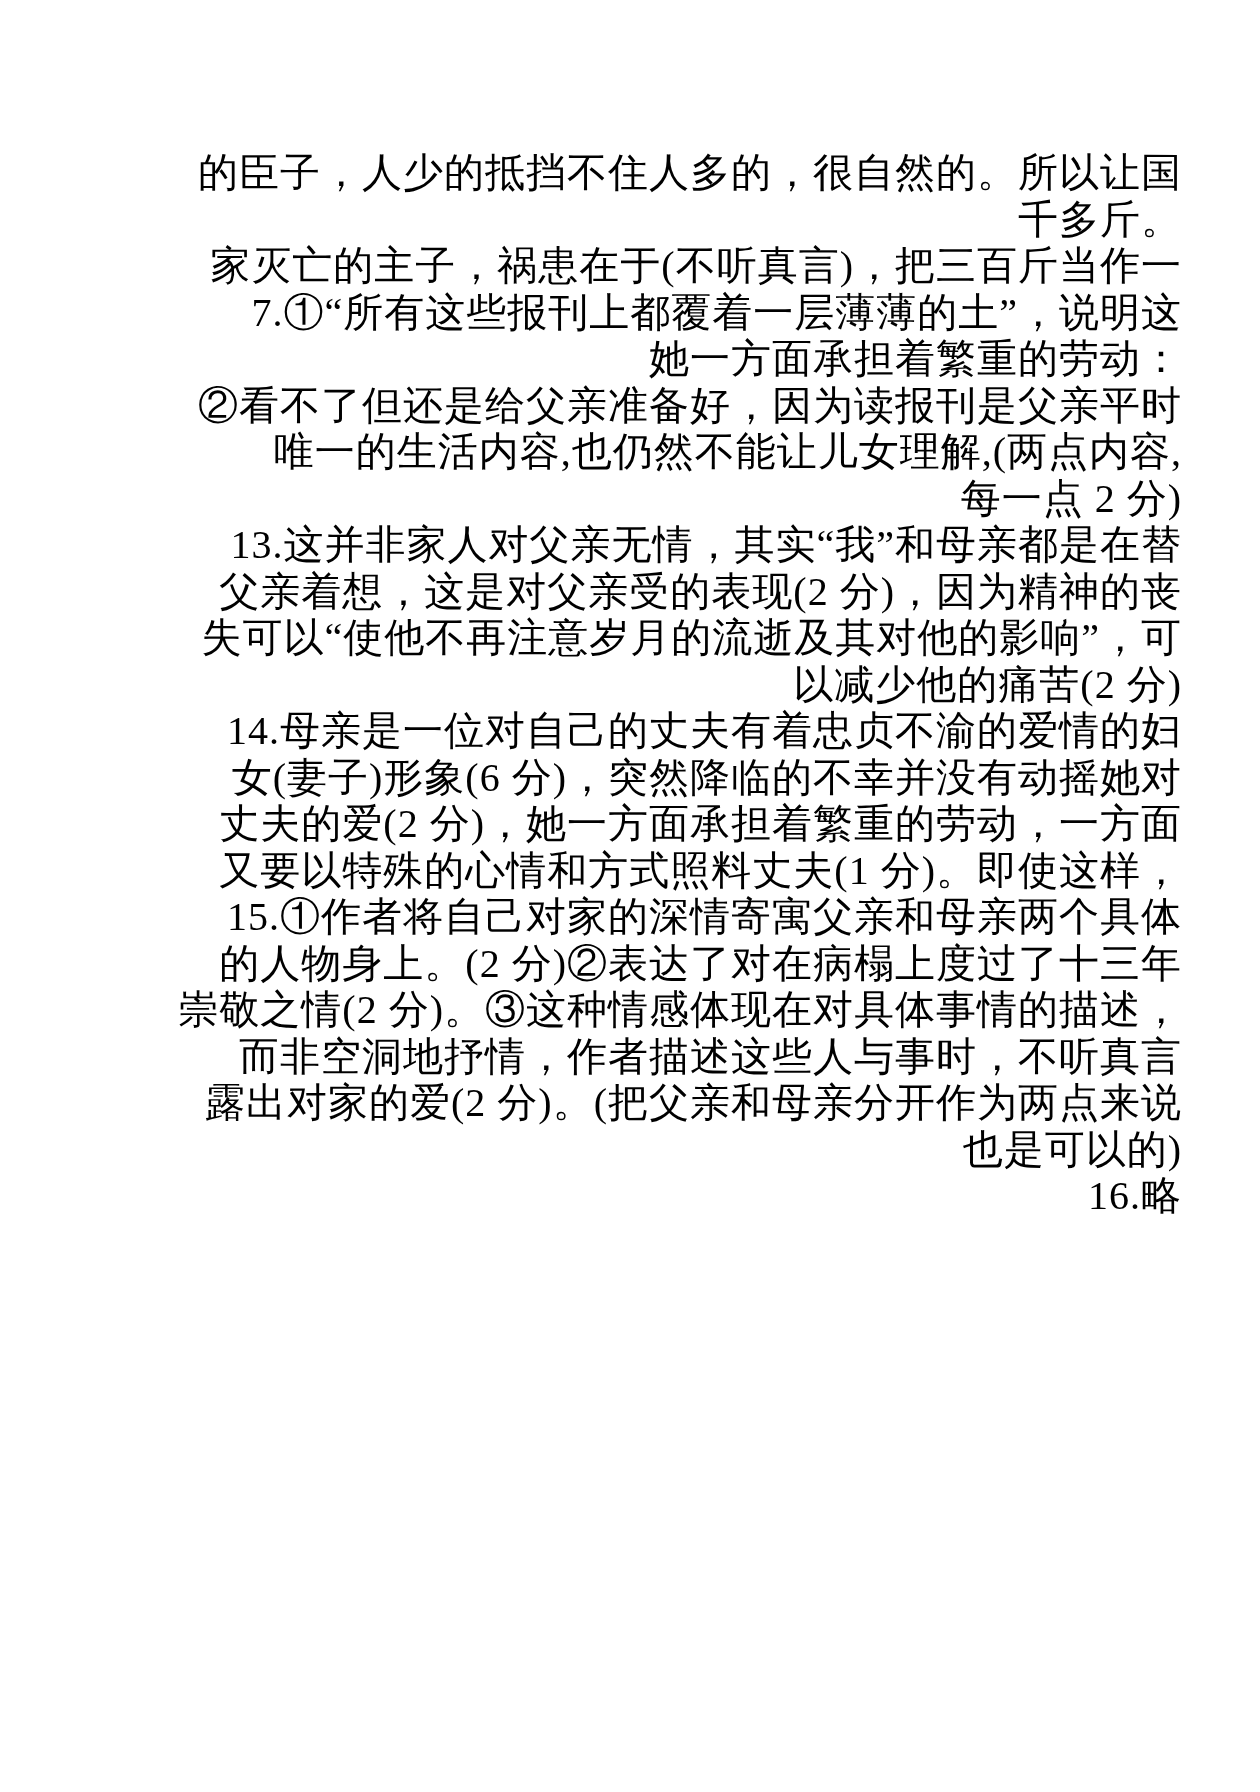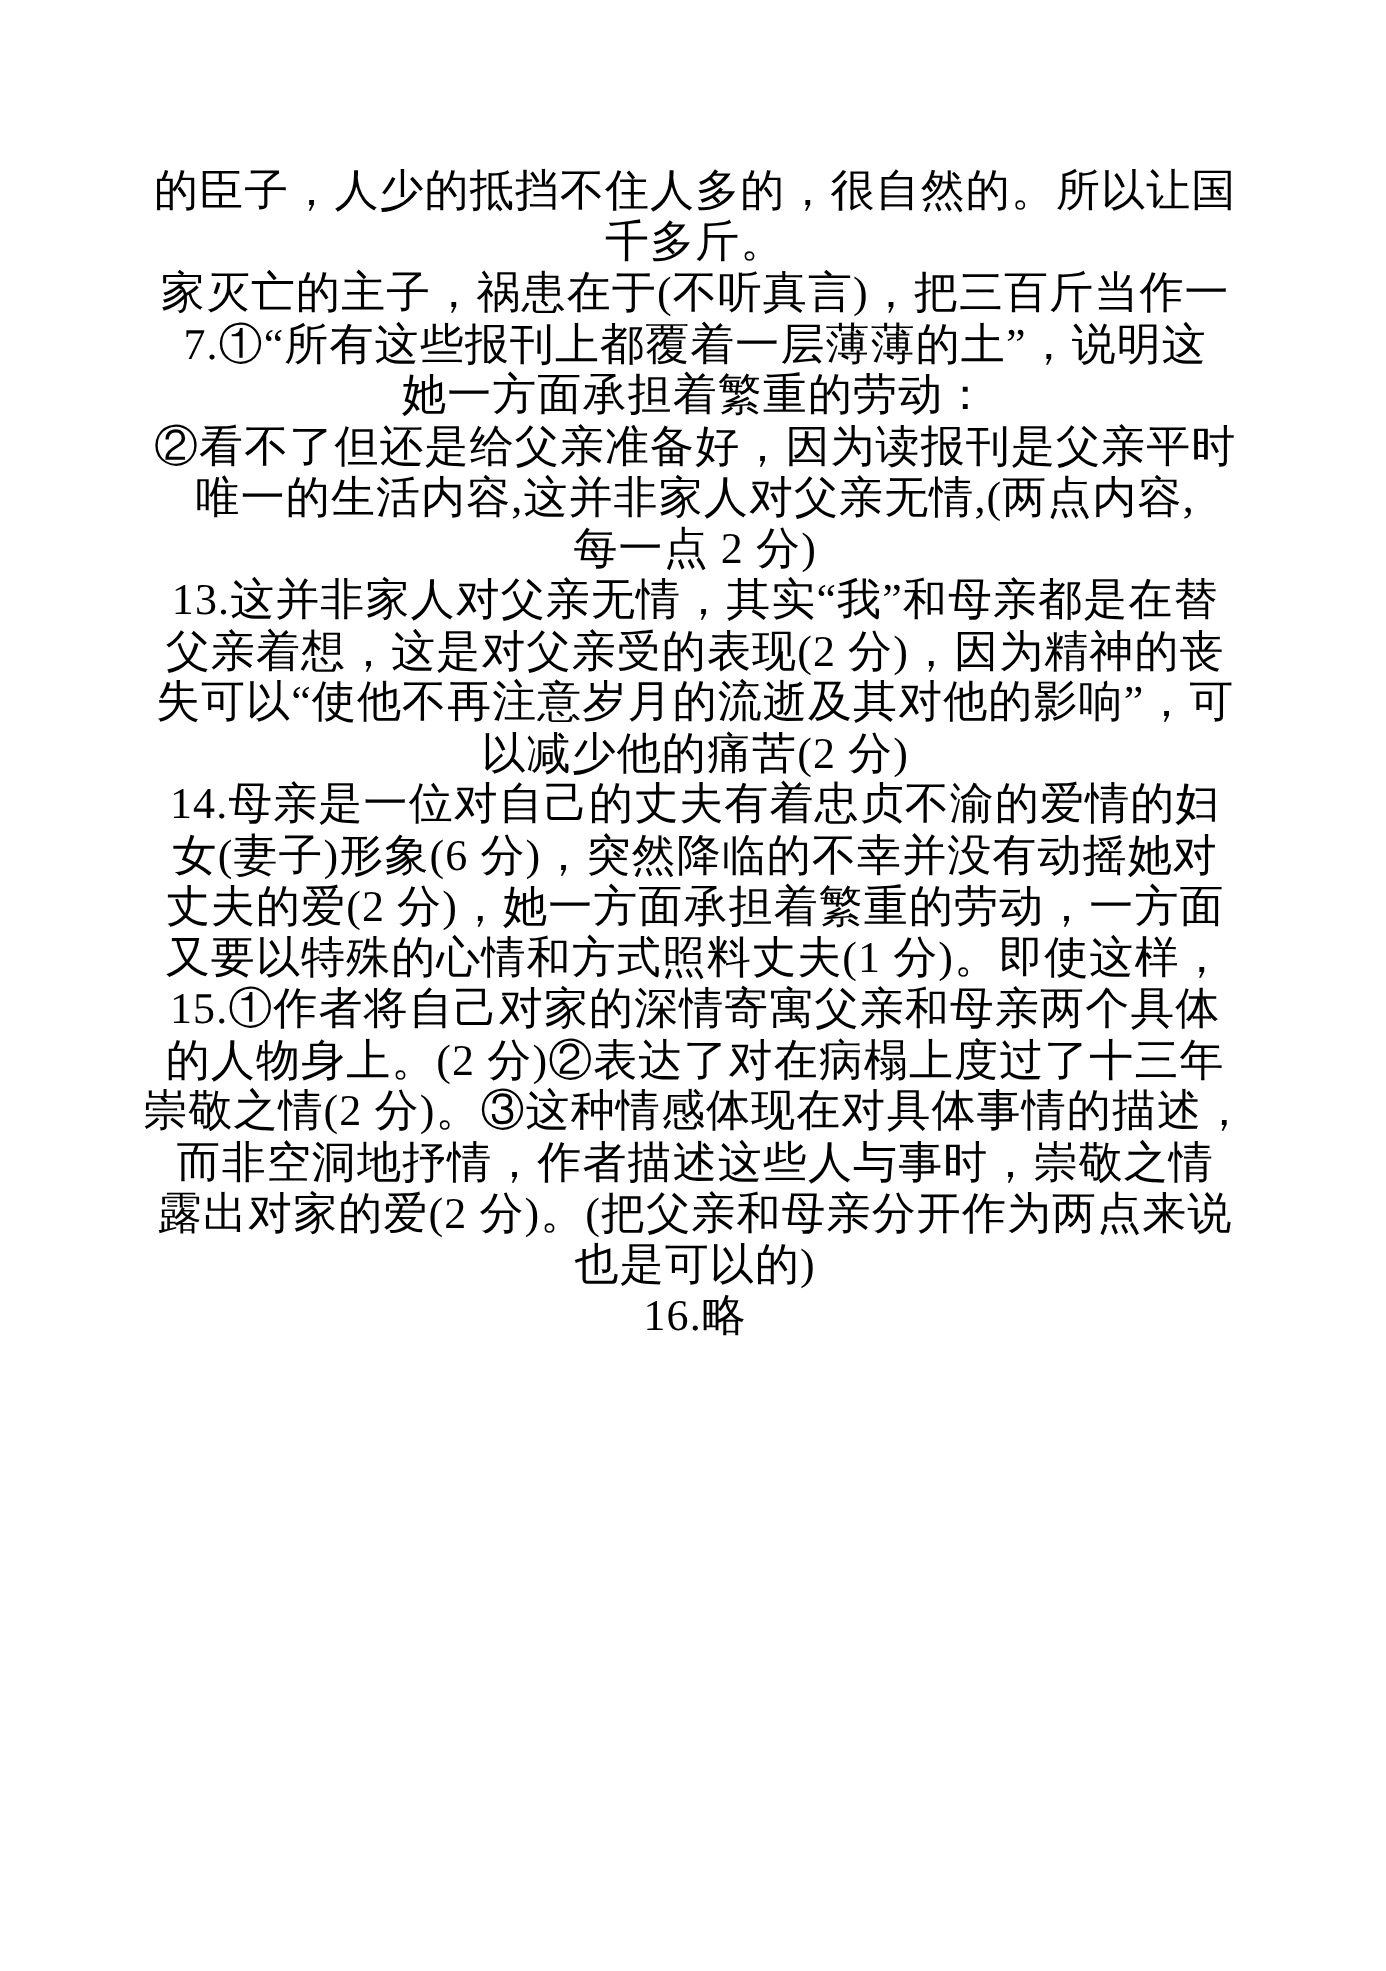--- a/index.html
+++ b/index.html
@@ -19,45 +19,45 @@
     left: 82px;
     top: 150px;
     width: 1100px;
   }
   .line {
     font-size: 40px;
     line-height: 46.5px;
     letter-spacing: 1px;
     color: #000000;
     white-space: pre;
-    text-align: center;
+    text-align: right;
   }
 </style>
 </head>
 <body>
 
 <div class="page">
   <div class="textblock">
     <div class="line">的臣子，人少的抵挡不住人多的，很自然的。所以让国</div>
     <div class="line">千多斤。</div>
     <div class="line">家灭亡的主子，祸患在于(不听真言)，把三百斤当作一</div>
     <div class="line">7.①“所有这些报刊上都覆着一层薄薄的土”，说明这</div>
     <div class="line">她一方面承担着繁重的劳动：</div>
     <div class="line">②看不了但还是给父亲准备好，因为读报刊是父亲平时</div>
-    <div class="line">唯一的生活内容,这并非家人对父亲无情,(两点内容,</div>
+    <div class="line">唯一的生活内容,也仍然不能让儿女理解,(两点内容,</div>
     <div class="line">每一点 2 分)</div>
     <div class="line">13.这并非家人对父亲无情，其实“我”和母亲都是在替</div>
     <div class="line">父亲着想，这是对父亲受的表现(2 分)，因为精神的丧</div>
     <div class="line">失可以“使他不再注意岁月的流逝及其对他的影响”，可</div>
     <div class="line">以减少他的痛苦(2 分)</div>
     <div class="line">14.母亲是一位对自己的丈夫有着忠贞不渝的爱情的妇</div>
     <div class="line">女(妻子)形象(6 分)，突然降临的不幸并没有动摇她对</div>
     <div class="line">丈夫的爱(2 分)，她一方面承担着繁重的劳动，一方面</div>
     <div class="line">又要以特殊的心情和方式照料丈夫(1 分)。即使这样，</div>
     <div class="line">15.①作者将自己对家的深情寄寓父亲和母亲两个具体</div>
     <div class="line">的人物身上。(2 分)②表达了对在病榻上度过了十三年</div>
     <div class="line">崇敬之情(2 分)。③这种情感体现在对具体事情的描述，</div>
-    <div class="line">而非空洞地抒情，作者描述这些人与事时，崇敬之情</div>
+    <div class="line">而非空洞地抒情，作者描述这些人与事时，不听真言</div>
     <div class="line">露出对家的爱(2 分)。(把父亲和母亲分开作为两点来说</div>
     <div class="line">也是可以的)</div>
     <div class="line">16.略</div>
   </div>
 </div>
 
 </body></html>

